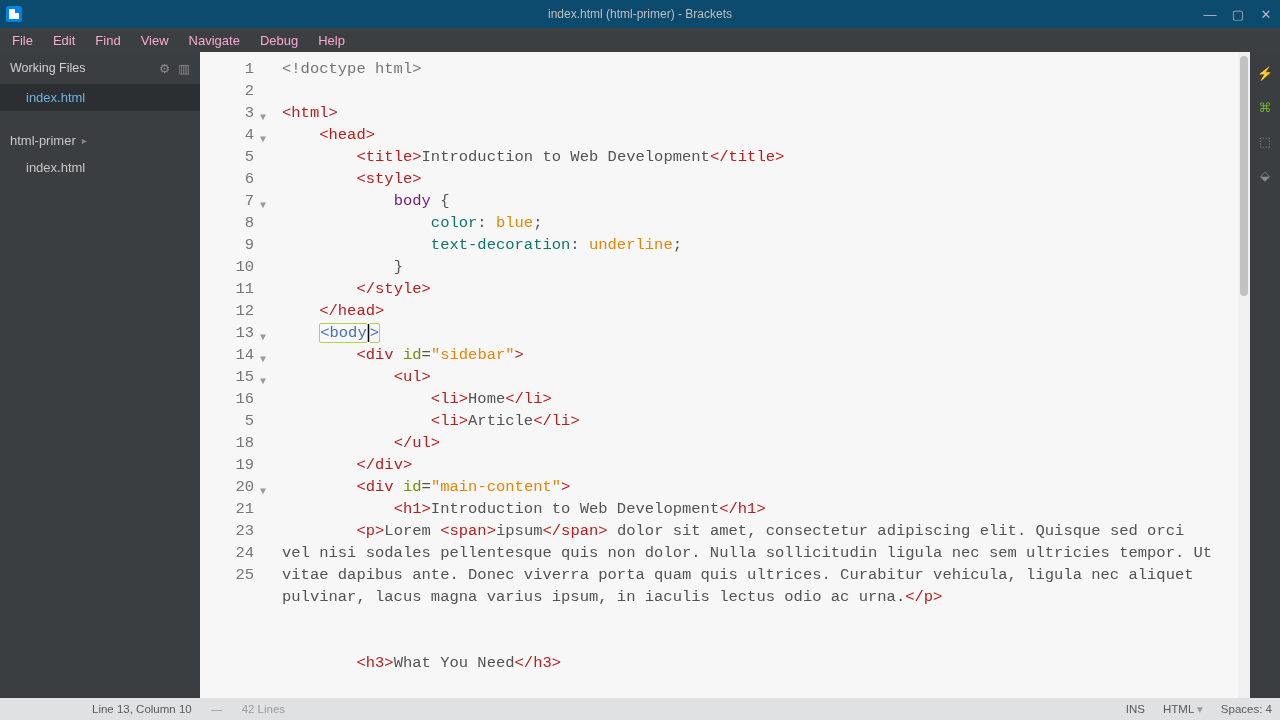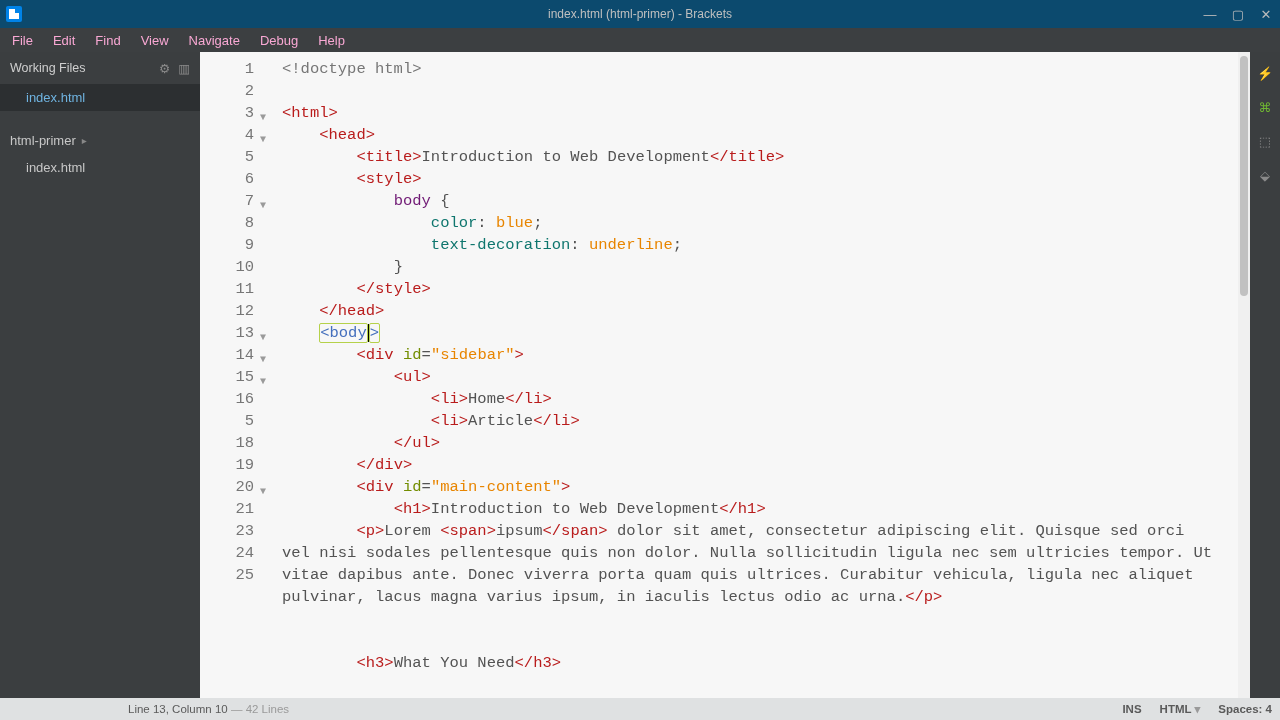--- a/index.html
+++ b/index.html
@@ -38,22 +38,22 @@
   .t-val { color: #e88500; }
   .t-doc { color: #767676; }
   .t-txt { color: #535353; }
   .hl-tag { color: #446fbd; border: 1px solid #b5d14a; border-radius: 2px; }
   .cursor { display: inline-block; width: 1px; height: 18px; background: #000; vertical-align: text-bottom; animation: blink 1s step-start infinite; }
   @keyframes blink { 50% { opacity: 0; } }
   .rightrail { width: 30px; background: #3b3e40; display: flex; flex-direction: column; align-items: center; padding-top: 12px; gap: 16px; }
   .rightrail .ric { width: 18px; height: 18px; display: flex; align-items: center; justify-content: center; color: #8a8a8a; cursor: pointer; }
   .rightrail .ric.active { color: #6fb532; }
   .statusbar { height: 22px; background: #dfe1e2; color: #5a5a5a; display: flex; align-items: center; font-size: 11.5px; padding: 0 8px; }
-  .statusbar .sleft { display: flex; gap: 0; white-space: pre; margin-left: 120px; }
-  .statusbar .sright { margin-left: auto; display: flex; gap: 18px; align-items: center; font-weight: bold; }
+  .statusbar .sleft { display: flex; gap: 16px; white-space: pre; margin-left: 84px; }
+  .statusbar .sright { margin-left: auto; display: flex; gap: 18px; align-items: center; }
   .statusbar .sright span { cursor: pointer; }
   .dim { color: #9a9a9a; }
   .scroll-v { position: absolute; right: 0; top: 0; bottom: 0; width: 12px; background: #f0f0f0; }
   .scroll-v .thumb { position: absolute; left: 2px; right: 2px; top: 4px; height: 240px; background: #c1c1c1; border-radius: 4px; }
 </style>
 </head>
 <body>
 
 <div class="titlebar">
   <div class="logo"></div>

